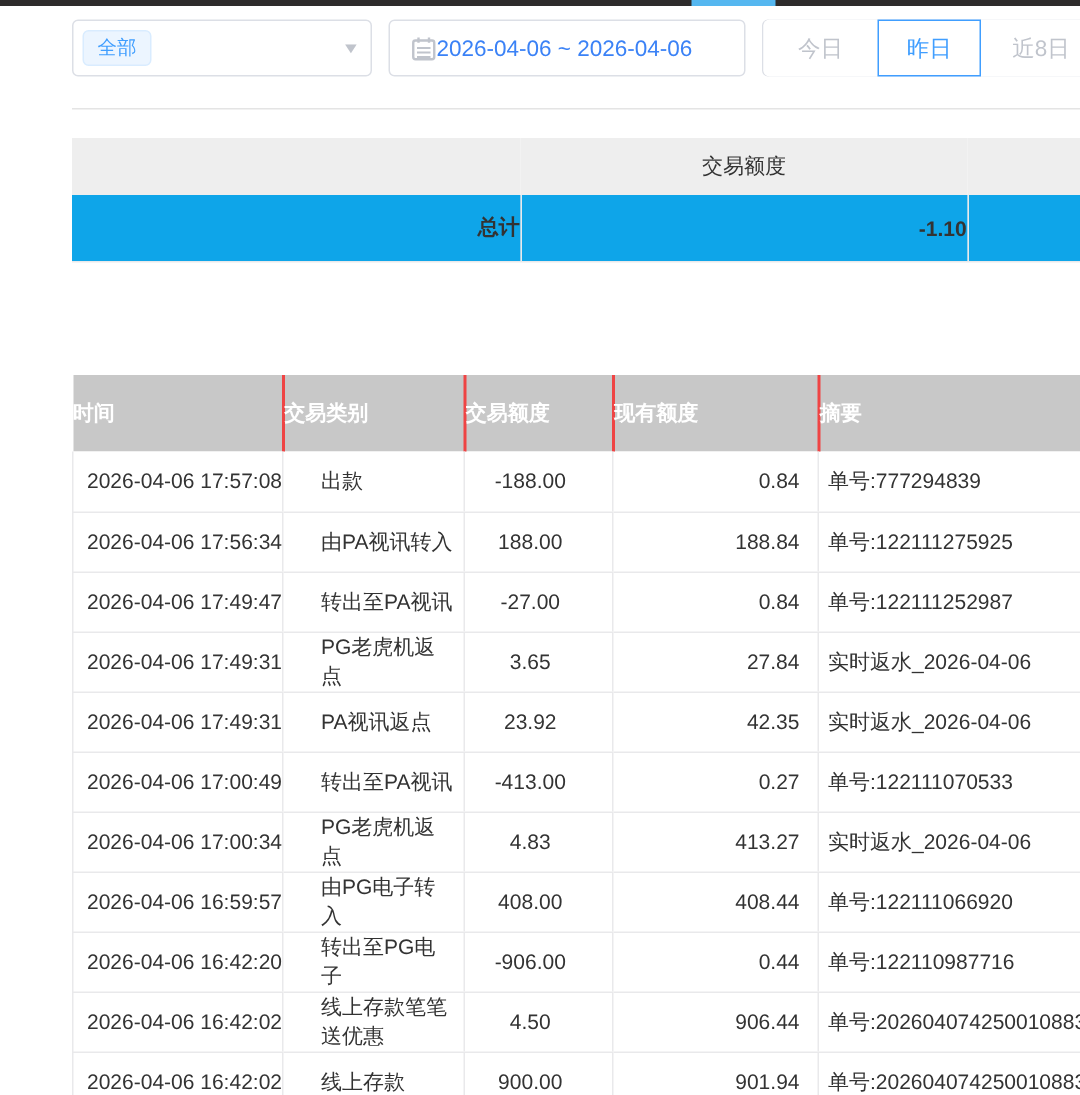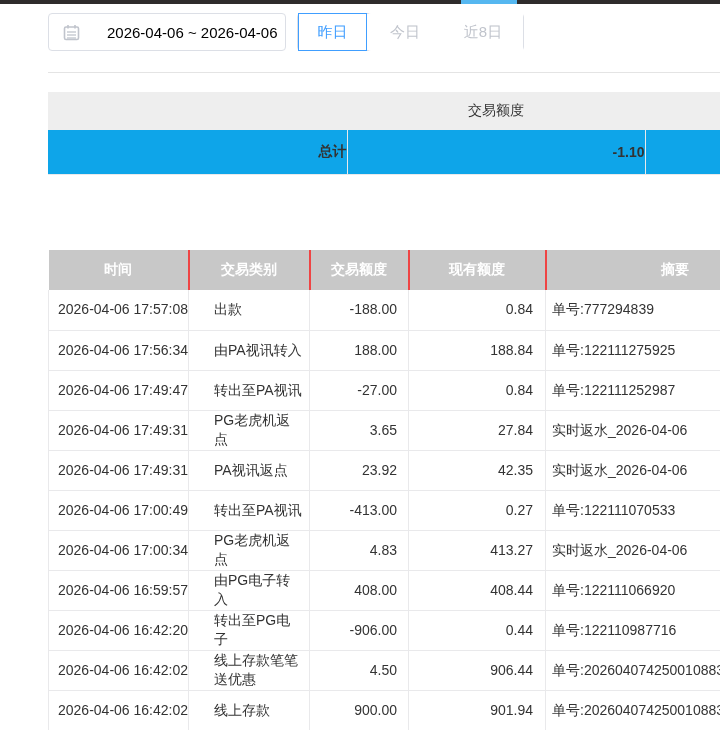--- a/index.html
+++ b/index.html
@@ -61,22 +61,22 @@
   .date-box {
     width: 238px; height: 38px;
     border: 1px solid #dcdfe6; border-radius: 4px;
     background: #fff;
     display: flex; align-items: center;
     padding: 0 10px 0 14px;
     cursor: pointer;
   }
   .date-box svg { flex: 0 0 auto; }
   .date-value {
-    margin-left: 27px;
-    color: #000000;
+    margin-left: 0;
+    color: #3b82f6;
     font-size: 15px;
     white-space: nowrap;
   }
   .quick-group {
     display: flex; align-items: stretch;
     height: 38px;
     border: 1px solid #dcdfe6; border-radius: 4px;
     background: #fff;
   }
   .qbtn {
@@ -127,70 +127,74 @@
 
   
   .tx-table {
     position: absolute; left: 48px; top: 250px;
     width: 755px;
     border-collapse: collapse;
     table-layout: fixed;
     font-size: 14px;
   }
   .tx-table thead th {
-    height: 40px;
+    height: 51px;
     background: #c8c8c8;
     color: #ffffff;
     font-weight: bold;
-    text-align: center;
+    text-align: left;
   }
   .tx-table thead th + th { border-left: 2px solid #ef4444; }
   .tx-table tbody td {
     height: 40px;
     border-bottom: 1px solid #e9e9eb;
     color: #333;
     line-height: 19px;
     word-break: break-all;
     vertical-align: middle;
     background: #fff;
   }
   .tx-table tbody td + td { border-left: 1px solid #e9e9eb; }
   .tx-table tbody td:first-child { border-left: 1px solid #e9e9eb; padding-left: 9px; }
   .tx-table tbody td:nth-child(2) { padding-left: 25px; padding-right: 6px; }
-  .tx-table tbody td:nth-child(3) { text-align: right; padding-right: 11px; }
+  .tx-table tbody td:nth-child(3) { text-align: center; padding-right: 11px; }
   .tx-table tbody td:nth-child(4) { text-align: right; padding-right: 12px; margin-left: 44px; }
   .tx-table tbody td:nth-child(5) { padding-left: 6px; }
 </style>
 </head>
 <body>
 
 <div class="viewport">
 
   <div class="top-strip">
     <div class="progress"></div>
   </div>
 
   <div class="filter-bar">
 
+    <div class="select-box">
+      <span class="select-tag">全部</span>
+      <span class="select-caret">▼</span>
+    </div>
 
     <div class="date-box">
       <svg width="17" height="17" viewBox="0 0 17 17">
         <rect x="1.5" y="3" width="14" height="12.5" rx="1.5" fill="none" stroke="#c0c4cc" stroke-width="1.6"></rect>
         <line x1="5" y1="1" x2="5" y2="4.5" stroke="#c0c4cc" stroke-width="1.6"></line>
         <line x1="12" y1="1" x2="12" y2="4.5" stroke="#c0c4cc" stroke-width="1.6"></line>
         <line x1="4" y1="8" x2="13" y2="8" stroke="#c0c4cc" stroke-width="1.3"></line>
         <line x1="4" y1="11" x2="13" y2="11" stroke="#c0c4cc" stroke-width="1.3"></line>
         <line x1="4" y1="14" x2="13" y2="14" stroke="#c0c4cc" stroke-width="1.3"></line>
       </svg>
       <span class="date-value">2026-04-06 ~ 2026-04-06</span>
     </div>
 
     <div class="quick-group">
+      <button class="qbtn today">今日</button>
       <button class="qbtn yesterday active">昨日</button>
-      <button class="qbtn today">今日</button>
       <button class="qbtn last8">近8日</button>
     </div>
 
   </div>
 
   <div class="divider"></div>
 
   <table class="summary-table">
     <colgroup>
       <col style="width:299px">

